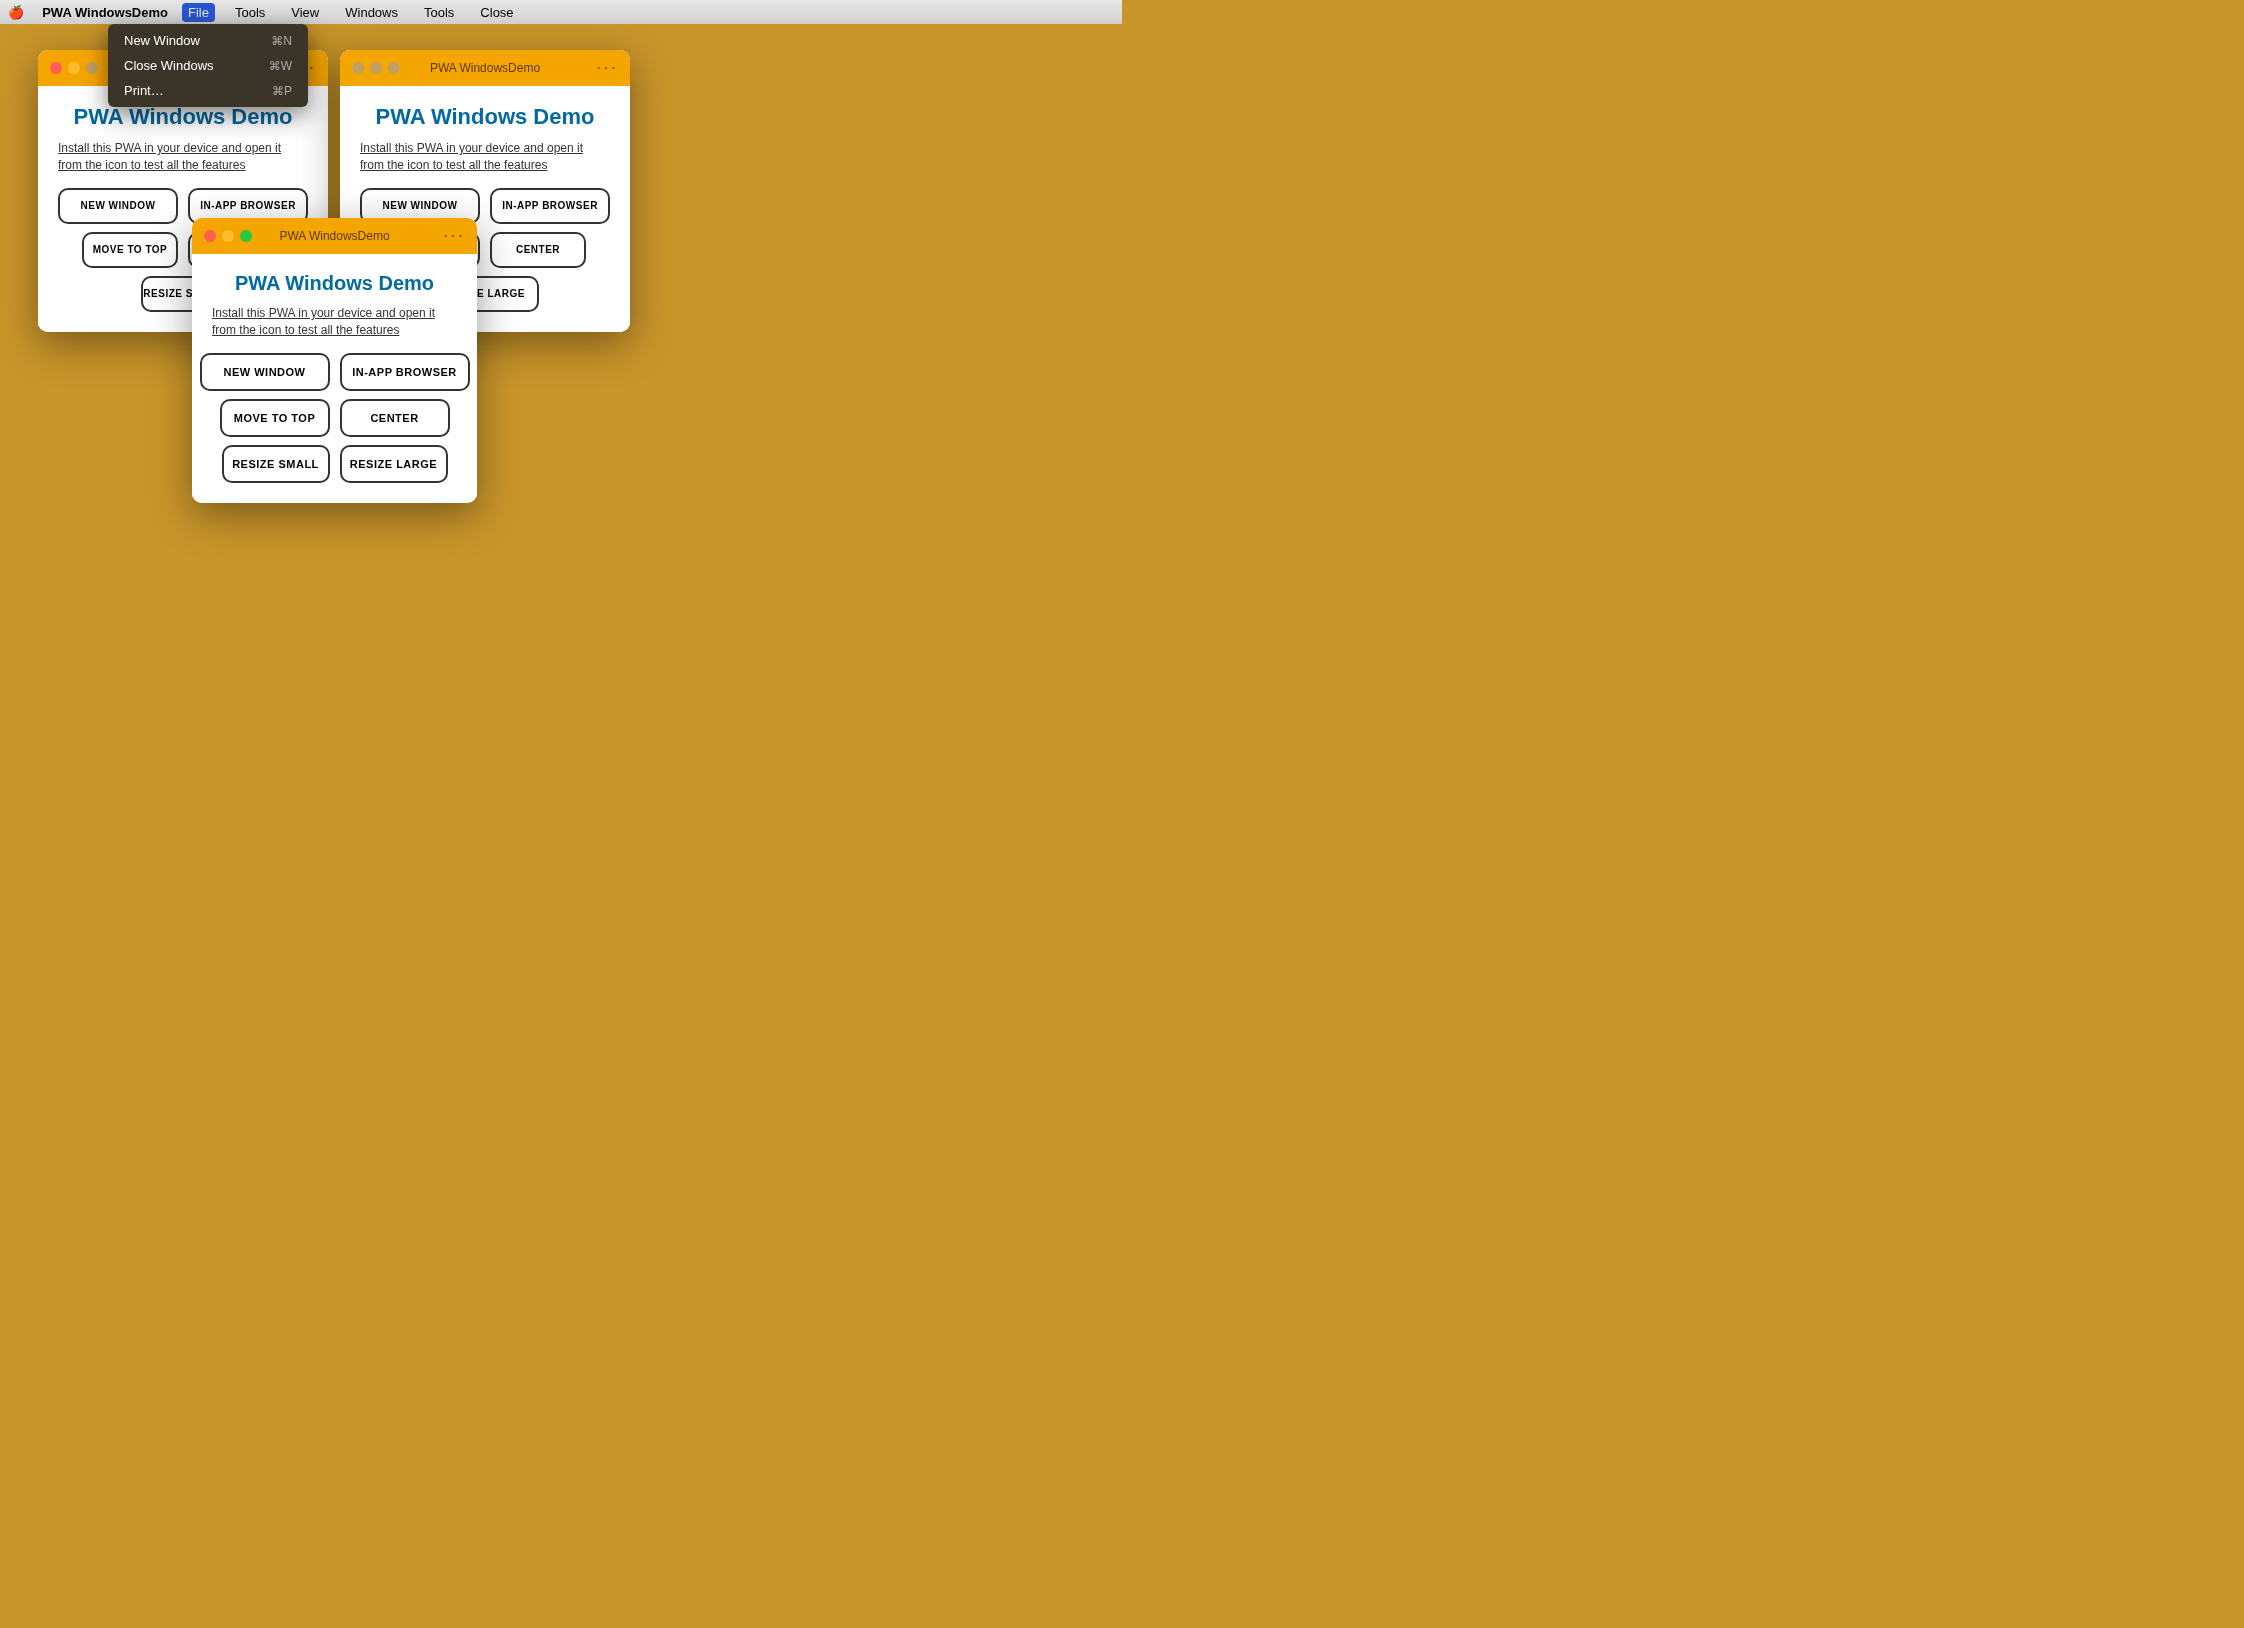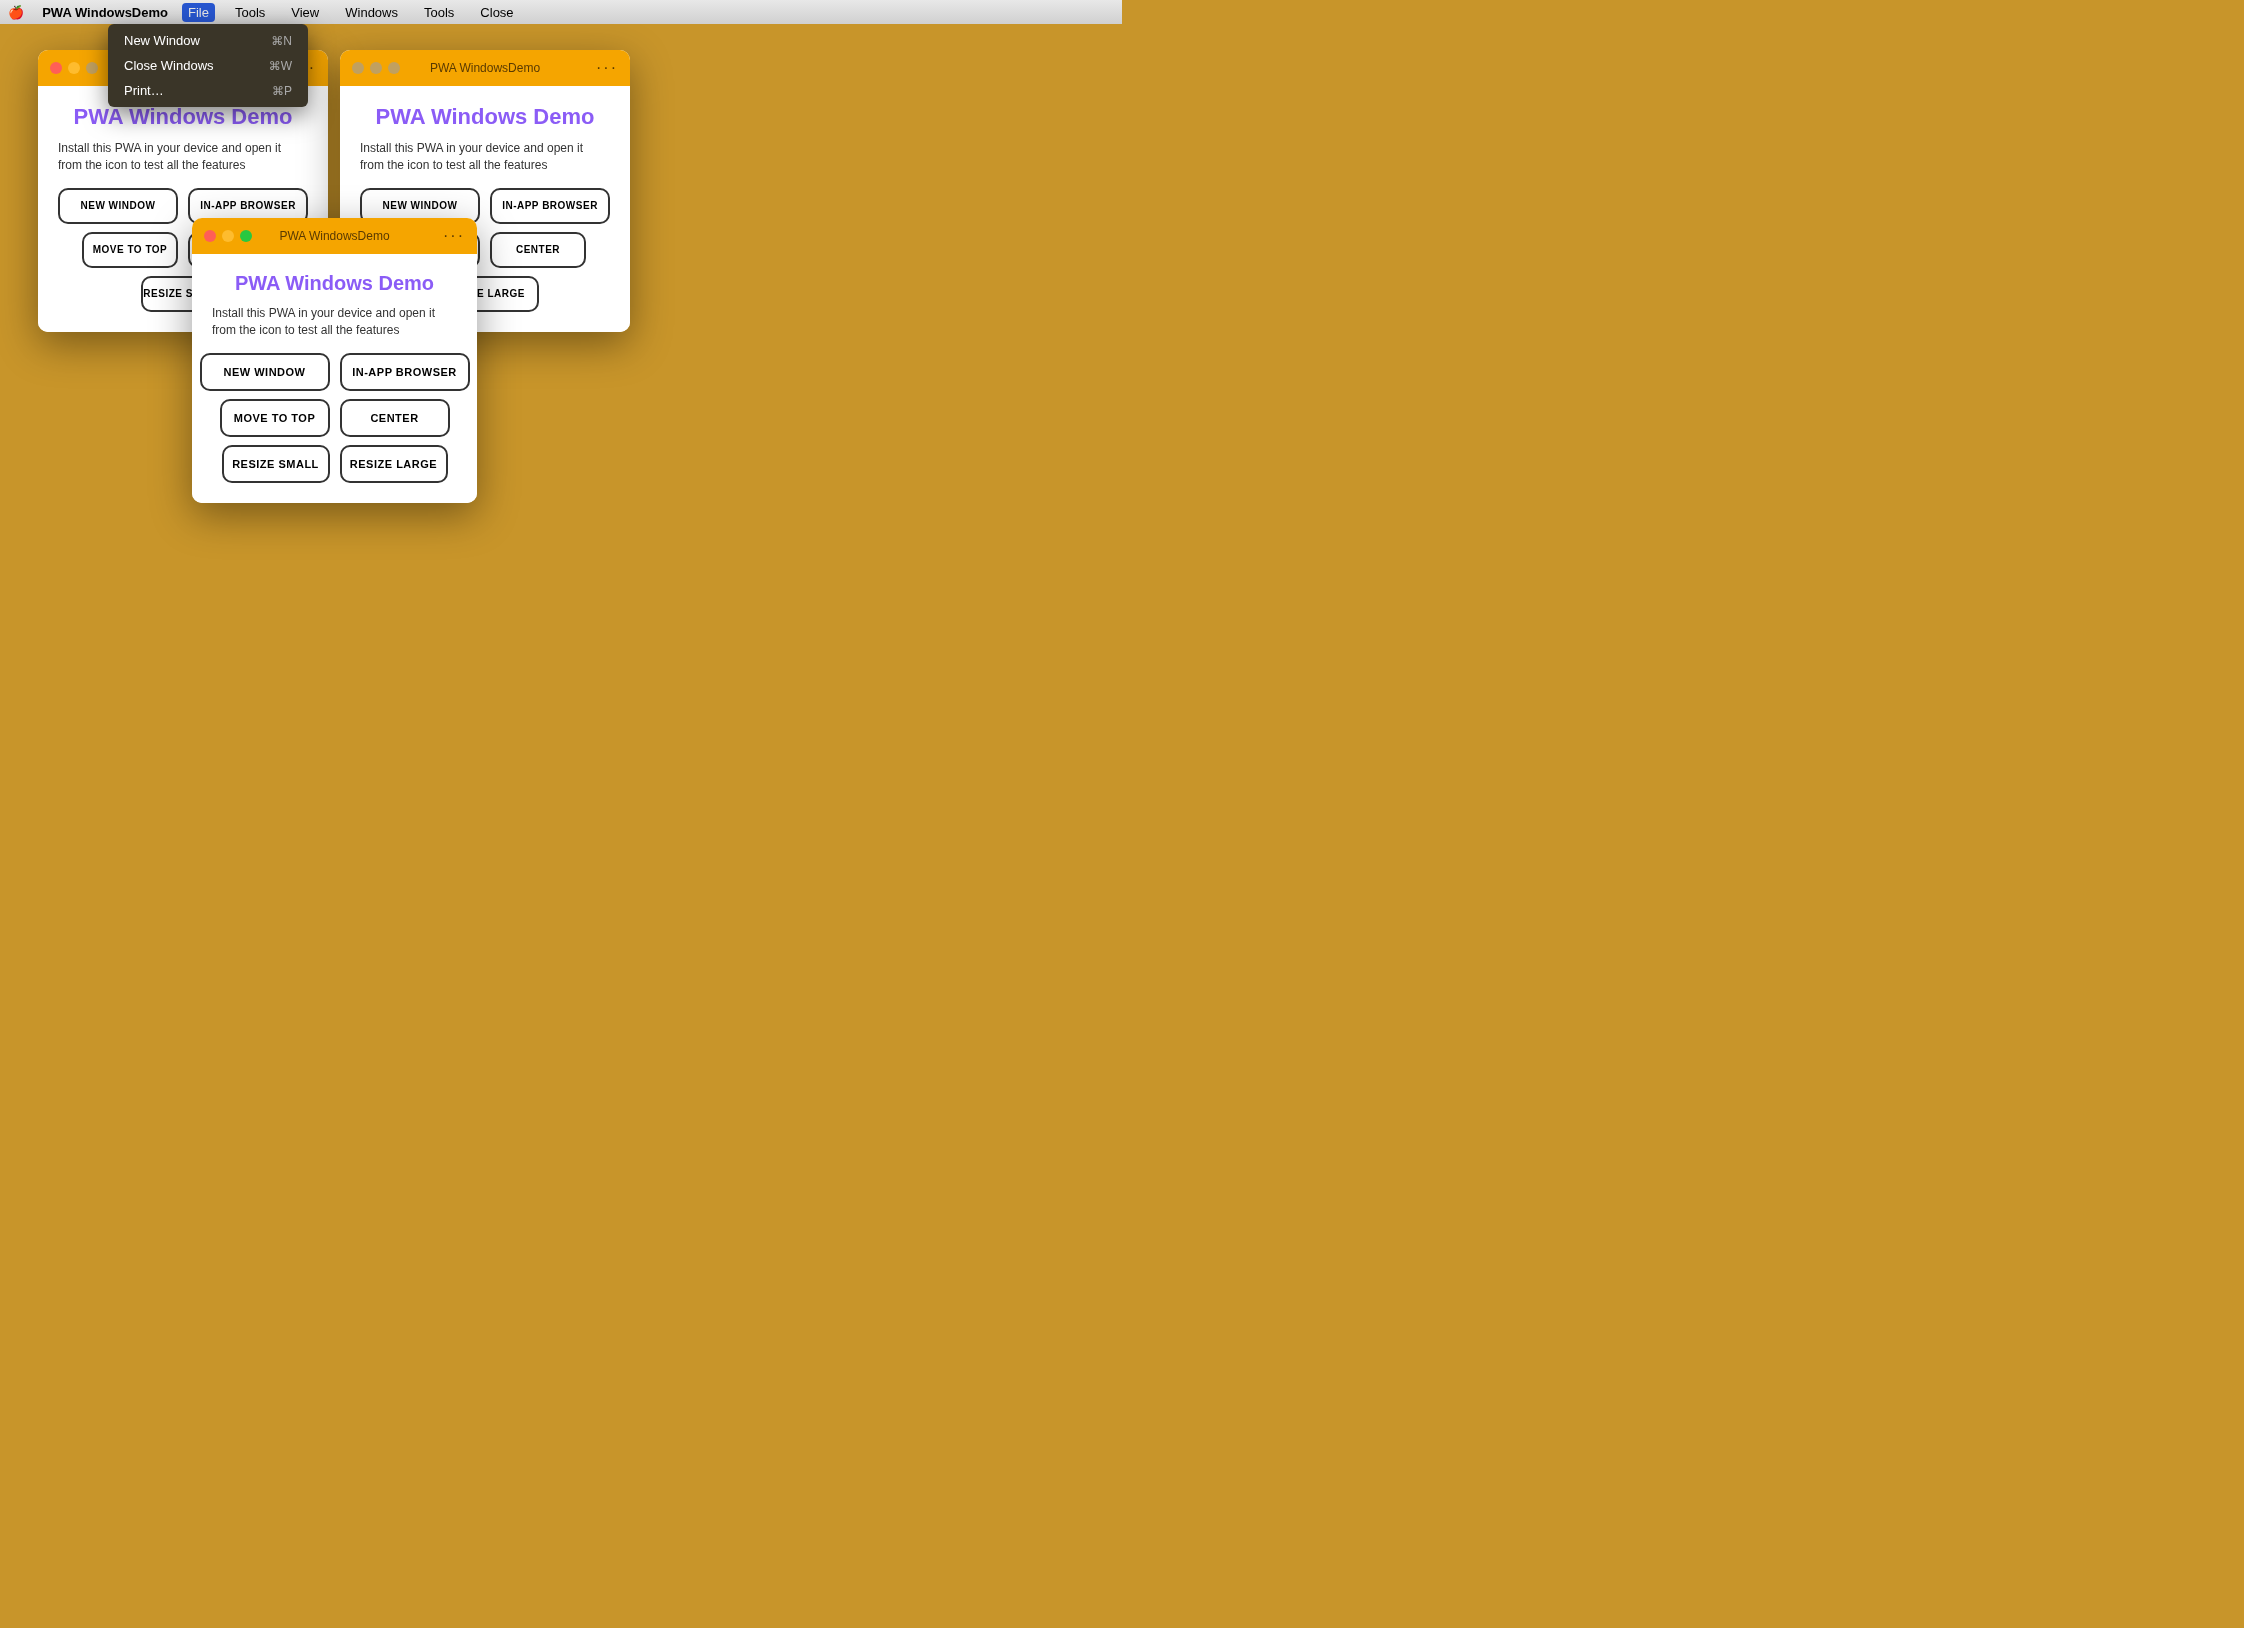--- a/index.html
+++ b/index.html
@@ -122,27 +122,28 @@
     
     .window-content {
       padding: 18px 20px 20px;
       background: white;
     }
     .pwa-title {
       font-size: 22px;
       font-weight: 800;
       text-align: center;
       margin-bottom: 10px;
-      color: #8b5cf6;
+      color: #0369a1;
     }
     .pwa-desc {
       font-size: 12px;
       color: #333;
       margin-bottom: 14px;
       line-height: 1.4;
+      text-decoration: underline;
     }
 
     .btn-grid {
       display: flex;
       flex-direction: column;
       align-items: center;
       gap: 8px;
     }
     .btn-row {
       display: flex;

